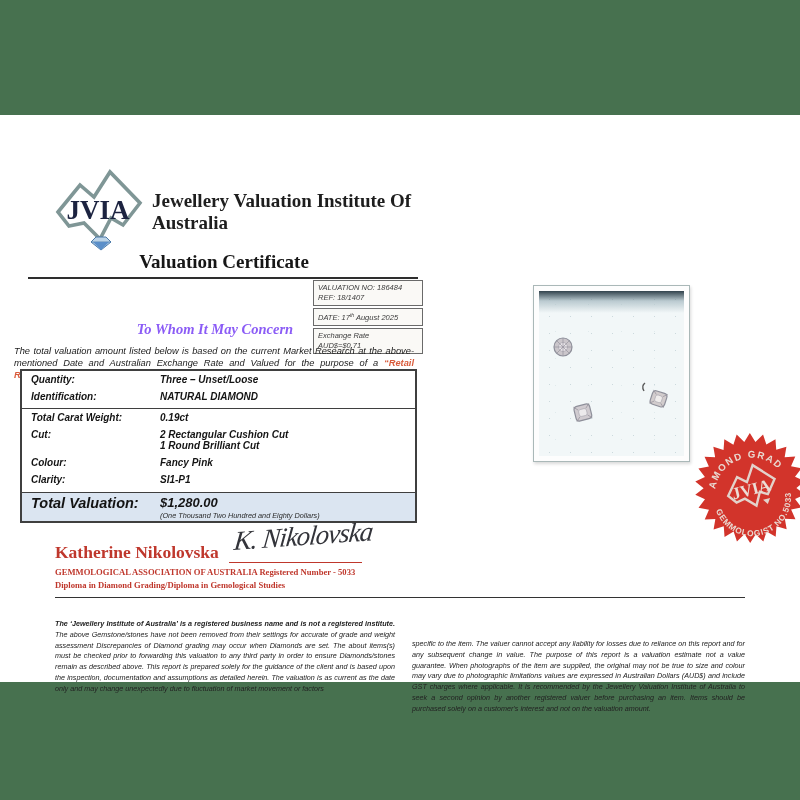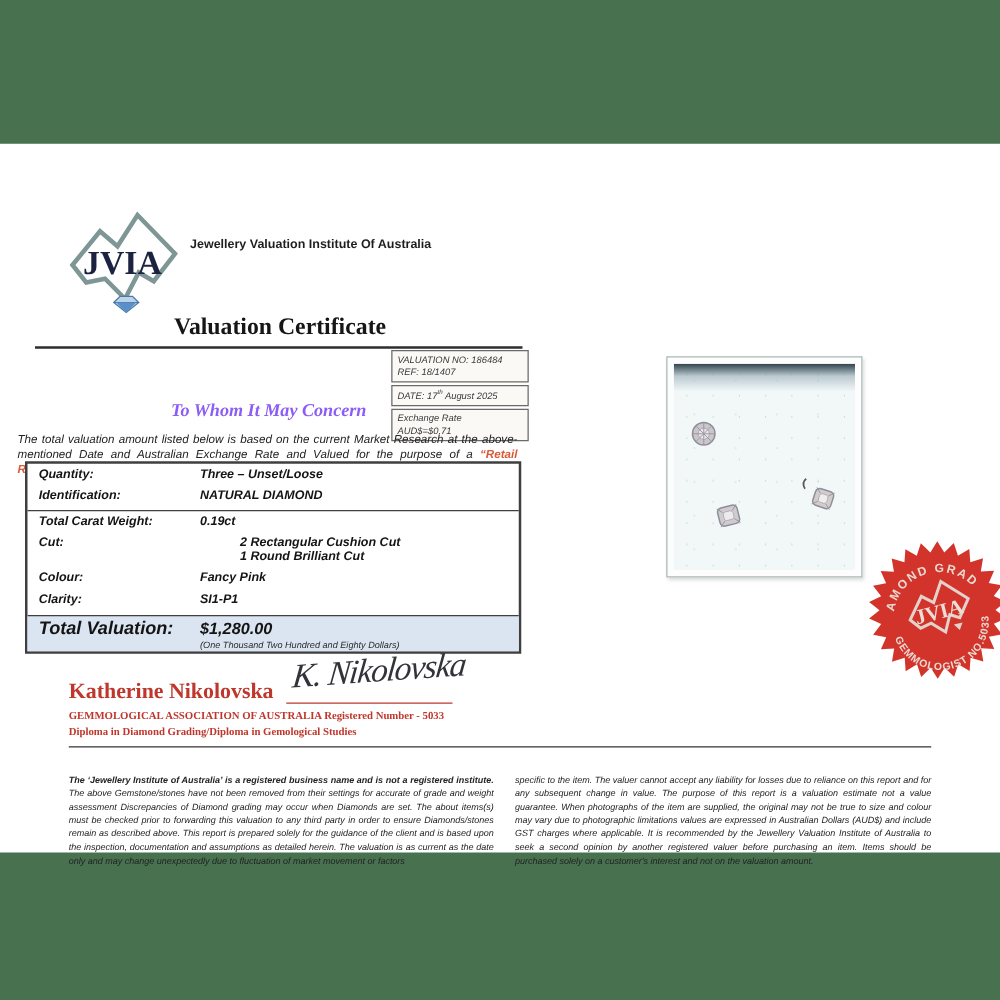--- a/index.html
+++ b/index.html
@@ -7,21 +7,21 @@
   body { font-family:"Liberation Sans", sans-serif; color:#1c1c1c; }
   .canvas { position:relative; width:800px; height:800px; background:#ffffff; }
 
   .band { position:absolute; left:0; width:800px; background:#47714f; }
   .band.top { top:0; height:115px; }
   .band.bottom { top:682px; height:118px; }
 
   
   .logo-svg { position:absolute; left:53px; top:166px; }
   .org-title { position:absolute; left:152px; top:190px; width:280px;
-               font-family:Liberation Sans, sans-serif; font-weight:bold; font-size:10px; color:#1e1e1e; }
+               font-family:Liberation Serif, serif; font-weight:bold; font-size:19px; color:#1e1e1e; }
   .cert-title { position:absolute; left:30px; top:251px; width:388px; text-align:center;
                 font-family:"Liberation Serif", serif; font-weight:bold; font-size:19px; color:#161616; }
   .cert-underline { position:absolute; left:28px; top:277px; width:390px; border-top:2px solid #2e2e2e; }
 
   
   .info-stack { position:absolute; left:313px; top:280px; width:110px; }
   .info-box { border:1px solid #6a6a6a; background:#faf9f6; padding:2px 4px 2px 4px; margin-bottom:2px;
               font-style:italic; font-size:7.5px; line-height:1.35; color:#3a3a3a; }
   .info-box .sup { font-size:5px; vertical-align:super; }
 
@@ -31,21 +31,21 @@
   .intro { position:absolute; left:14px; top:345px; width:400px; font-style:italic; font-size:9.3px;
            line-height:1.3; color:#222; text-align:justify; font-weight:500;}
   .intro .highlight { color:#d95b3b; font-weight:bold; }
 
   
   .vtable { position:absolute; left:20px; top:369px; width:397px; border:2px solid #3f3f3f; background:#fff; }
   .vrow { display:flex; align-items:flex-start; padding-top:3px; }
   .vrow .lbl { width:138px; padding-left:9px; font-weight:bold; font-style:italic; font-size:10px; color:#141414; }
   .vrow .val { flex:1; font-weight:bold; font-style:italic; font-size:10px; color:#141414; }
   .r-ident { height:21px; border-bottom:1.5px solid #3f3f3f; }
-  .r-qty { height:17px; } .r-tcw { height:17px; } .r-cut { height:28px;gap:32px; }
+  .r-qty { height:17px; } .r-tcw { height:17px; } .r-cut { height:28px; }
   .r-col { height:17px; } .r-cla { height:21px; }
   .r-total { height:29px; border-top:1.5px solid #3f3f3f; background:#dbe5f1; padding-top:2px; }
   .r-total .lbl { font-family:Liberation Sans, sans-serif; font-size:14.5px; width:138px; }
   .r-total .val { font-size:13px; }
   .r-total .words { font-size:7.3px; font-weight:normal; font-style:italic; color:#2a2a2a; margin-top:1px; }
 
   
   .photo-frame { position:absolute; left:533px; top:285px; width:157px; height:177px; background:#fdfdfd;
                  border:1px solid #aab8b8; box-shadow:1px 2px 3px rgba(0,0,0,0.15); padding:5px; }
   .photo-inner { position:relative; width:100%; height:100%; overflow:hidden; background:#f2f7f8;
@@ -67,21 +67,21 @@
   .sig-cred1 { position:absolute; left:55px; top:567px; font-family:"Liberation Serif", serif;
                font-weight:bold; font-size:8.6px; color:#bf372c; }
   .sig-cred2 { position:absolute; left:55px; top:580px; font-family:"Liberation Serif", serif;
                font-weight:bold; font-size:8.6px; color:#bf372c; }
 
   .divider { position:absolute; left:55px; top:597px; width:690px; border-top:1.5px solid #333; }
 
   .fineprint { position:absolute; top:619px; font-style:italic; font-size:7.2px; line-height:1.5;
                color:#222; text-align:justify; }
   .fineprint.left { left:55px; width:340px; }
-  .fineprint.right { left:412px; width:333px; }
+  .fineprint.right { left:412px; width:333px;margin-top:20px; }
   .fineprint .bold-lead { font-weight:bold; }
 </style>
 </head>
 <body>
 
 <div class="canvas">
 
   <div class="band top"></div>
   <div class="band bottom"></div>
 

